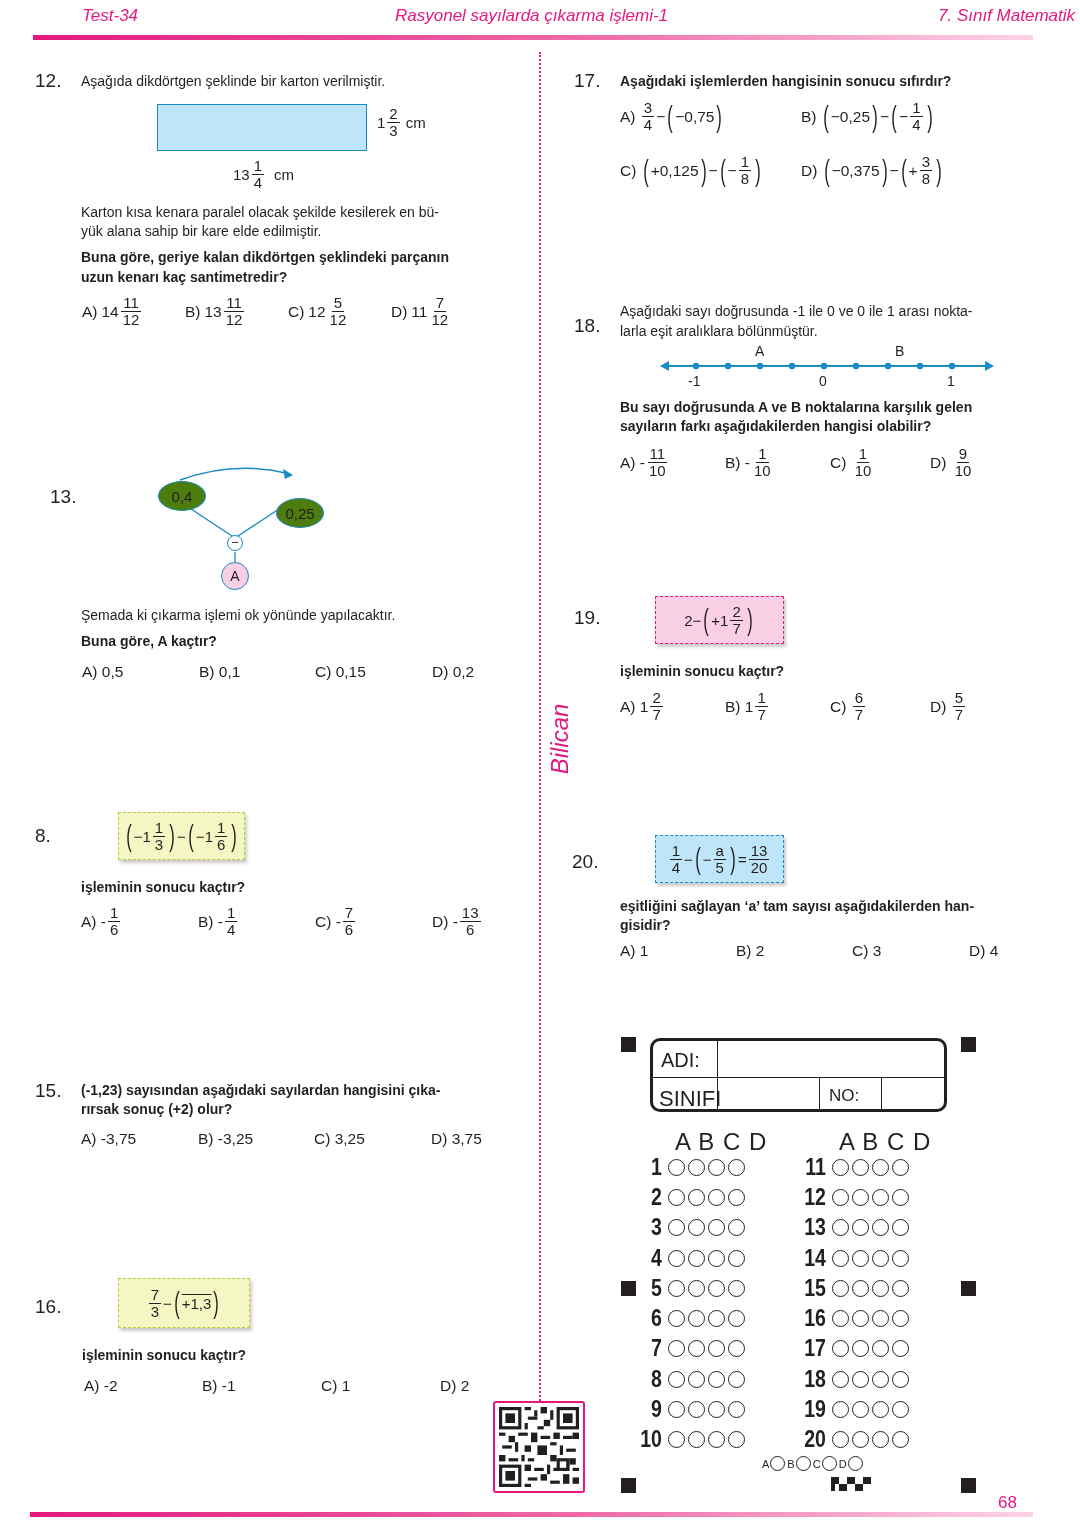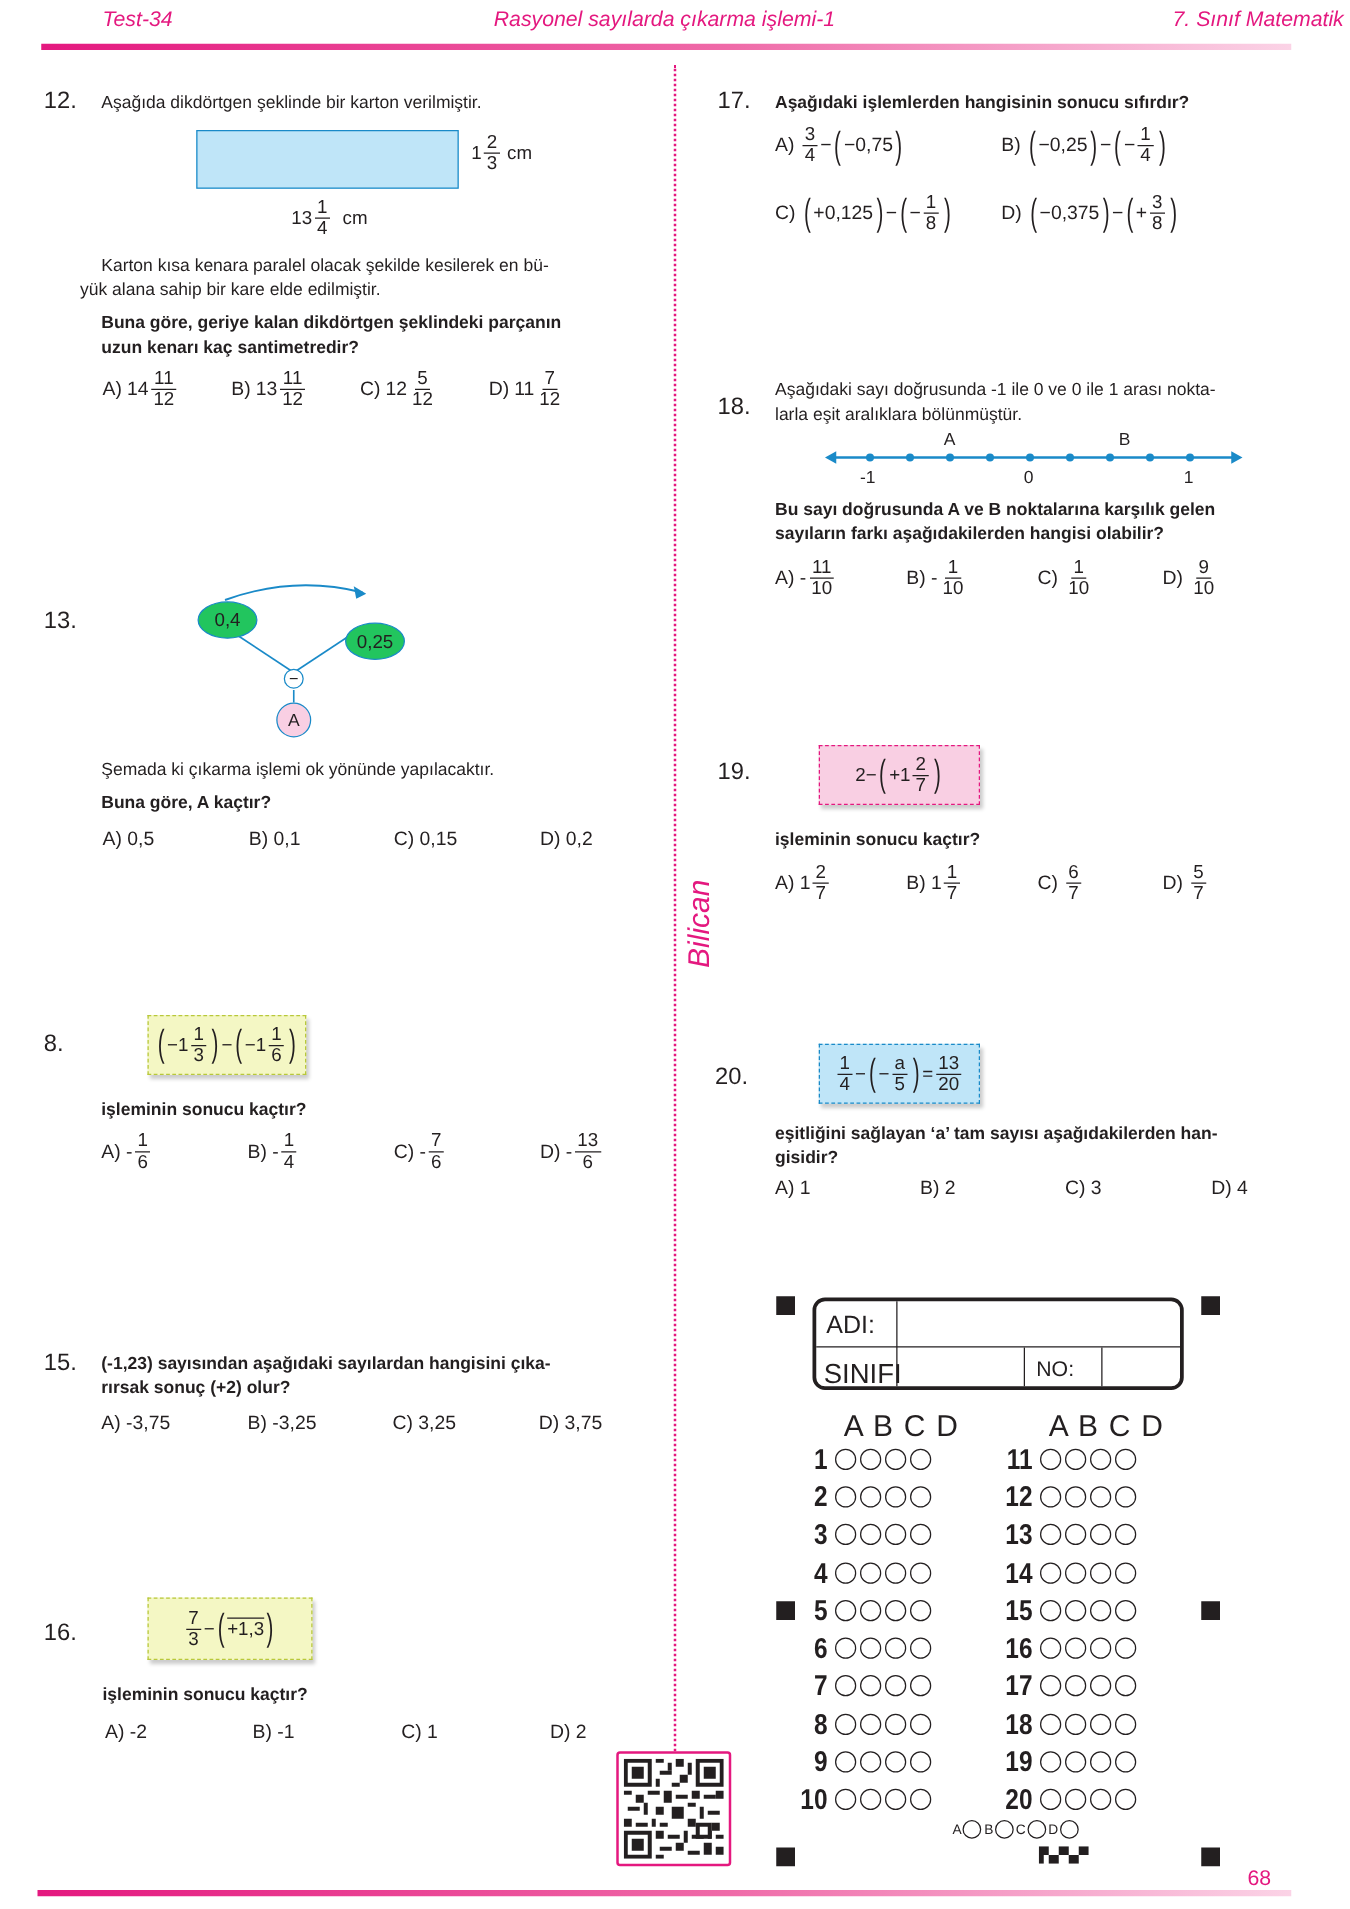--- a/index.html
+++ b/index.html
@@ -13,21 +13,21 @@
   .bold { font-weight: bold; }
   .opts { display: flex; font-size: 15.5px; align-items: center; }
   .opt { display: flex; align-items: center; }
   .frac { display: inline-flex; flex-direction: column; align-items: center; font-size: 15px; line-height: 16px; margin: 0 2px; vertical-align: middle; }
   .frac .n { border-bottom: 1.3px solid #231f20; padding: 0 2px; }
   .frac .d { padding: 0 2px; }
   .paren { font-size: 30px; font-weight: 200; line-height: 30px; transform: scaleX(0.55); display: inline-block; }
   .divider { left: 539px; top: 52px; height: 1360px; border-left: 2px dotted #e4187f; }
   .brand { left: 520px; top: 725px; color: #e4187f; font-size: 24px; font-style: italic; transform: rotate(-90deg); transform-origin: center; width: 80px; text-align:center; background:#fff; }
   .box { display: flex; align-items: center; justify-content: center; font-size: 15px; }
-  .oval { border: 1.3px solid #1a8ac8; background: #22c55e; border-radius: 50%; display:flex; align-items:center; justify-content:center; font-size: 15px; }
+  .oval { border: 1.3px solid #1a8ac8; background: #4d7c0f; border-radius: 50%; display:flex; align-items:center; justify-content:center; font-size: 15px; }
   .bubble { width: 17px; height: 17px; border: 1.5px solid #231f20; border-radius: 50%; display: inline-block; margin-right: 3px; }
   .ans-row { display: flex; align-items: center; height: 30.3px; }
   .ans-num { font-size: 23px; font-weight: bold; width: 30px; text-align: right; margin-right: 6px; transform: scaleX(0.85); transform-origin: right; }
   .sq { width: 15px; height: 15px; background: #231f20; }
 </style>
 </head>
 <body>
 
 <div class="abs hdr" style="left:82px;">Test-34</div>
 <div class="abs hdr" style="left:395px;">Rasyonel sayılarda çıkarma işlemi-1</div>
@@ -50,21 +50,21 @@
 </div>
 <div class="abs" style="left:233px;top:158px;display:flex;align-items:center;font-size:15px;">
   <span>13</span>
   <span class="frac">
       <span class="n">1</span>
       <span class="d">4</span>
     </span>
   <span style="margin-left:8px">cm</span>
 </div>
 <div class="abs txt" style="left:81px;top:202px;">Karton kısa kenara paralel olacak şekilde kesilerek en bü-</div>
-<div class="abs txt" style="left:64px;top:221px;">yük alana sahip bir kare elde edilmiştir.</div>
+<div class="abs txt" style="left:81px;top:221px;">yük alana sahip bir kare elde edilmiştir.</div>
 <div class="abs txt bold" style="left:81px;top:247px;">Buna göre, geriye kalan dikdörtgen şeklindeki parçanın</div>
 <div class="abs txt bold" style="left:81px;top:267px;">uzun kenarı kaç santimetredir?</div>
 <div class="abs opts" style="left:82px;top:295px;">
   <div class="opt" style="width:103px">
       <span>A)</span>
       <span style="margin-left:4px">14</span>
       <span class="frac">
         <span class="n">11</span>
         <span class="d">12</span>
       </span>
@@ -88,21 +88,21 @@
   <div class="opt">
       <span>D)</span>
       <span style="margin-left:4px">11</span>
       <span class="frac">
         <span class="n">7</span>
         <span class="d">12</span>
       </span>
     </div>
 </div>
 
-<div class="abs qnum" style="left:35px;top:486px;">13.</div>
+<div class="abs qnum" style="left:50px;top:486px;">13.</div>
 <svg class="abs" style="left:150px;top:460px;" width="200" height="135">
   <path d="M30 20 Q85 0 140 14" fill="none" stroke="#1a8ac8" stroke-width="1.5"></path>
   <polygon points="143,15 133,9 135,19" fill="#1a8ac8"></polygon>
   <line x1="35" y1="45" x2="85" y2="78" stroke="#1a8ac8" stroke-width="1.3"></line>
   <line x1="135" y1="45" x2="85" y2="78" stroke="#1a8ac8" stroke-width="1.3"></line>
   <line x1="85" y1="92" x2="85" y2="102" stroke="#1a8ac8" stroke-width="1.3"></line>
 </svg>
 <div class="abs oval" style="left:158px;top:481px;width:48px;height:30px;">0,4</div>
 <div class="abs oval" style="left:276px;top:498px;width:48px;height:30px;">0,25</div>
 <div class="abs" style="left:227px;top:535px;width:16px;height:16px;border:1.3px solid #1a8ac8;border-radius:50%;background:#fff;font-size:13px;display:flex;align-items:center;justify-content:center;line-height:10px;">−</div>

